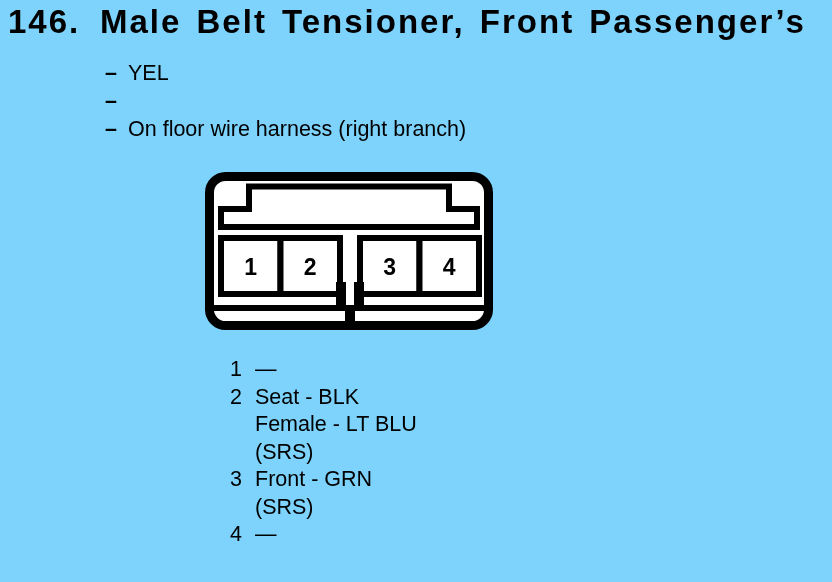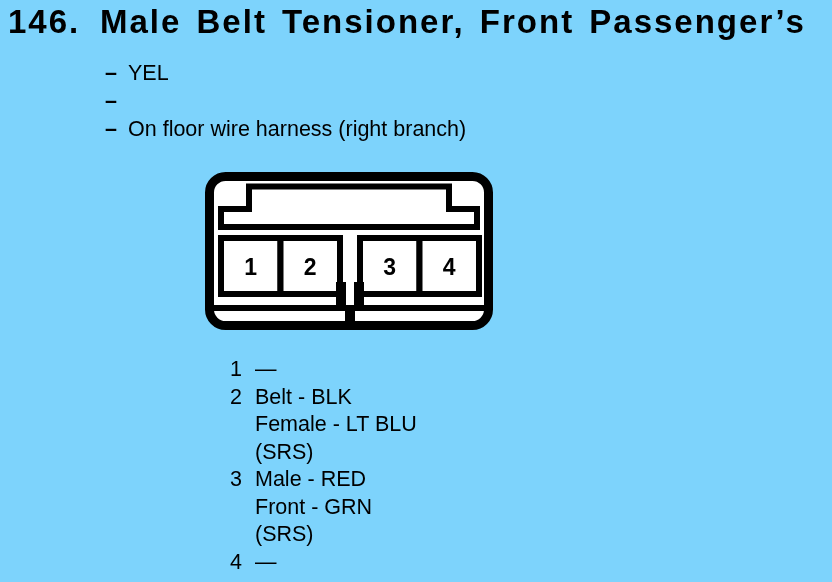--- a/index.html
+++ b/index.html
@@ -115,29 +115,28 @@
   <div class="pin-list">
     <div class="pin-row">
       <span class="pin-num">1</span>
       <div class="pin-lines">
         <div>—</div>
       </div>
     </div>
     <div class="pin-row">
       <span class="pin-num">2</span>
       <div class="pin-lines">
-        <div>Belt - BLK</div>
+        <div>Seat - BLK</div>
         <div>Female - LT BLU</div>
         <div>(SRS)</div>
       </div>
     </div>
     <div class="pin-row">
       <span class="pin-num">3</span>
       <div class="pin-lines">
-        <div>Male - RED</div>
         <div>Front - GRN</div>
         <div>(SRS)</div>
       </div>
     </div>
     <div class="pin-row">
       <span class="pin-num">4</span>
       <div class="pin-lines">
         <div>—</div>
       </div>
     </div>

